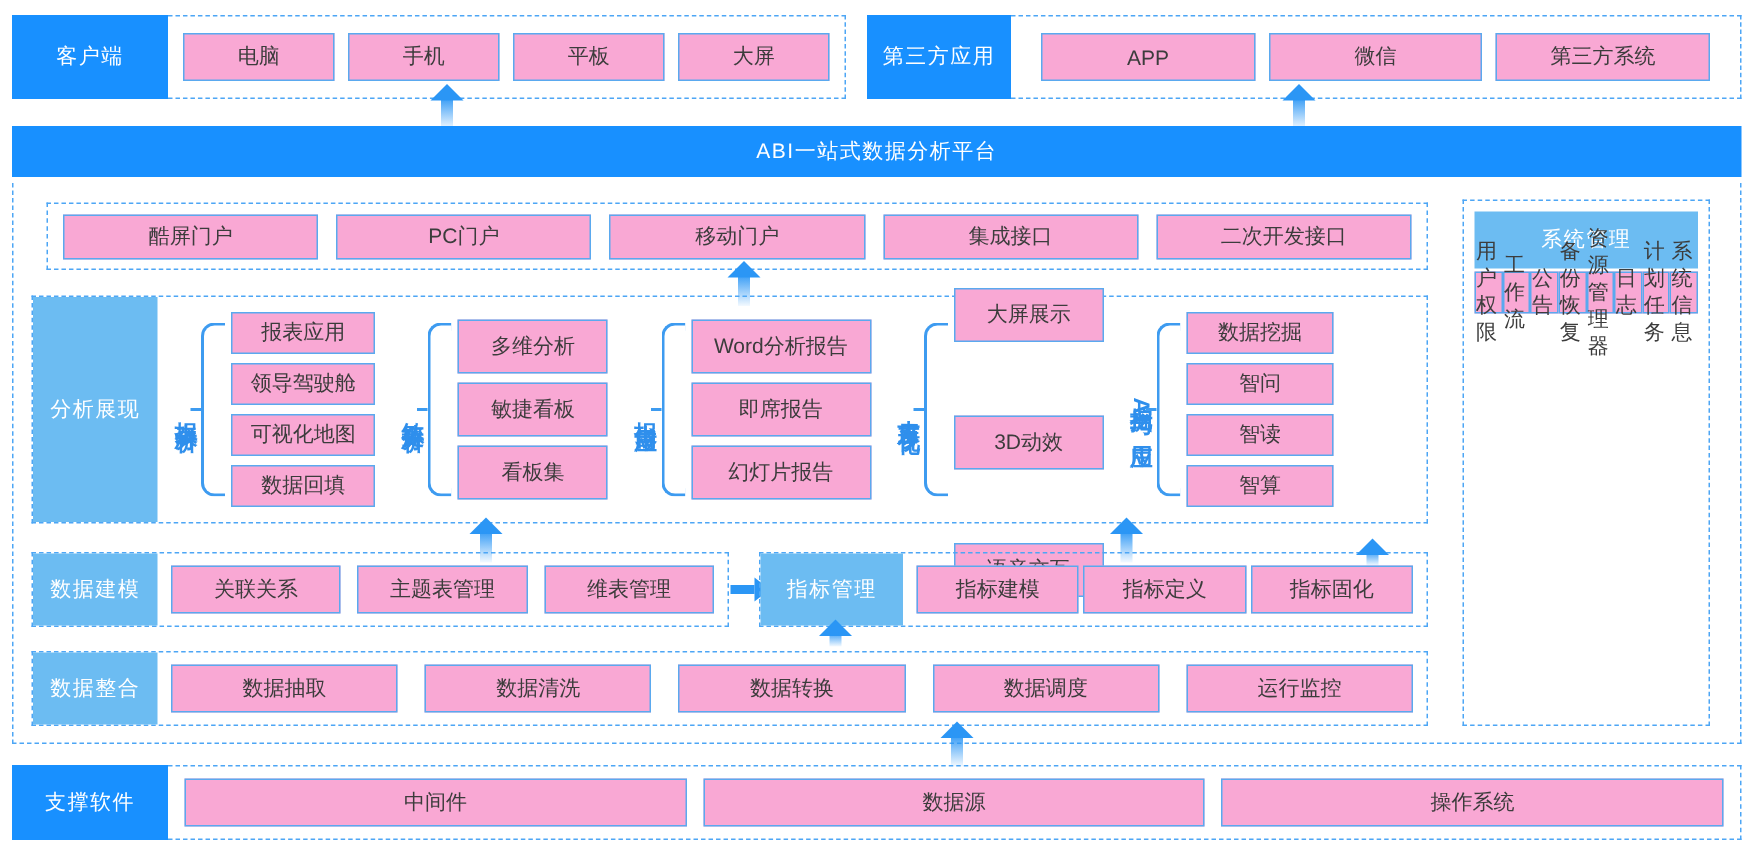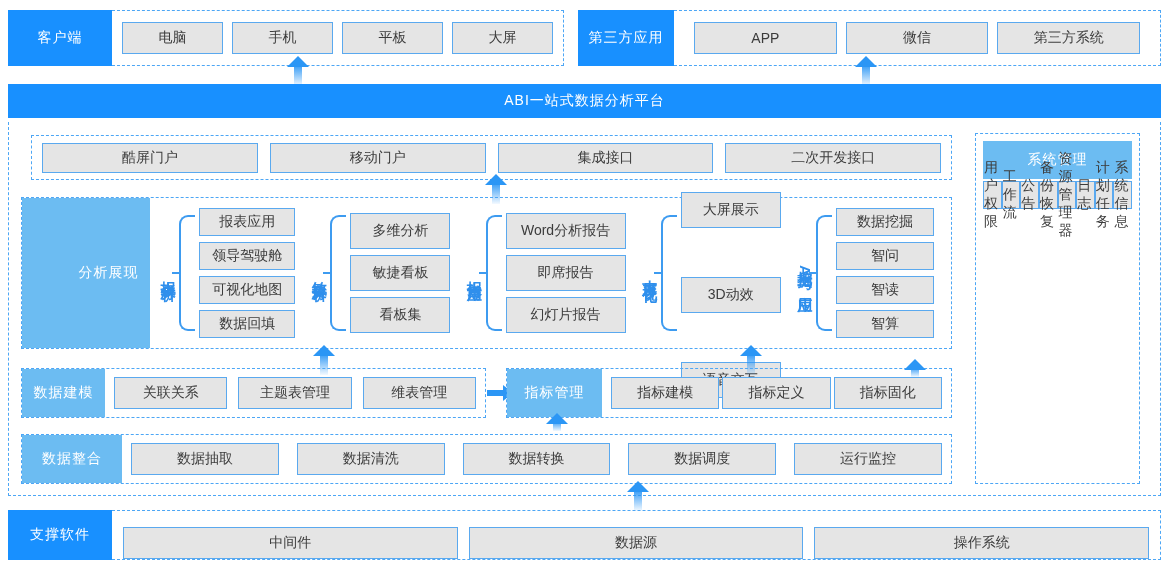--- a/index.html
+++ b/index.html
@@ -12,21 +12,21 @@
 
   
   .band{position:absolute;display:flex;align-items:stretch;}
   .cat{
     background:#1890ff;color:#fff;
     display:flex;align-items:center;justify-content:center;
     font-size:14px;letter-spacing:1px;flex:none;
   }
   .cat.light{background:#6cbcf2;}
   .wbox{
-    background:#e5e5e5;border:1px solid #5aa9ef;
+    background:#f9a8d4;border:1px solid #5aa9ef;
     display:flex;align-items:center;justify-content:center;
     font-size:14px;color:#3c3c3c;box-sizing:border-box;
   }
 
   
   #client-band{left:8px;top:10px;width:556px;height:56px;}
   #client-band .cat{width:104px;}
   #client-band .row{
     flex:1;border:1px dashed #4da6f5;border-left:none;box-sizing:border-box;
     display:flex;align-items:center;gap:9px;padding:0 10px;
@@ -61,21 +61,21 @@
     display:flex;align-items:center;gap:12px;padding:0 10px;
   }
   #portal-row .wbox{flex:1;height:30px;}
 
   
   #analysis-row{
     position:absolute;left:21px;top:197px;width:931px;height:152px;
     border:1px dashed #4da6f5;box-sizing:border-box;
     display:flex;align-items:stretch;
   }
-  #analysis-row > .cat{width:83px;align-self:stretch;padding-left:45px;}
+  #analysis-row > .cat{width:83px;align-self:stretch;}
   #analysis-groups{
     flex:1;display:flex;align-items:center;
     padding:0 6px 0 8px;box-sizing:border-box;
   }
   .grp{display:flex;align-items:center;height:100%;}
   .vlabel{
     writing-mode:vertical-rl;
     font-size:15px;font-weight:bold;color:#2f8fec;
     letter-spacing:2px;line-height:1.08;
     display:flex;align-items:center;justify-content:center;
@@ -119,21 +119,21 @@
   #metric-row .cat{width:95px;align-self:stretch;}
   #metric-row .inner{flex:1;display:flex;align-items:center;gap:3px;padding:0 9px;}
   #metric-row .wbox{flex:1;height:32px;}
 
   
   #integ-row{
     position:absolute;left:21px;top:434px;width:931px;height:50px;
     border:1px dashed #4da6f5;box-sizing:border-box;
     display:flex;align-items:center;
   }
-  #integ-row .cat{width:100px;align-self:stretch;}
+  #integ-row .cat{width:83px;align-self:stretch;}
   #integ-row .inner{flex:1;display:flex;align-items:center;gap:18px;padding:0 9px;}
   #integ-row .wbox{flex:1;height:32px;}
 
   
   #sysmgmt{
     position:absolute;left:975px;top:133px;width:165px;height:351px;
     border:1px dashed #4da6f5;box-sizing:border-box;
     display:flex;flex-direction:column;align-items:center;
     padding:7px 0 8px;
   }
@@ -142,21 +142,21 @@
     flex:1;display:flex;flex-direction:row;justify-content:space-between;
     width:149px;padding:2px 0 0;
   }
   #sysmgmt .wbox{height:28px;width:149px;}
 
   
   #support-band{left:8px;top:510px;width:1153px;height:50px;}
   #support-band .cat{width:104px;}
   #support-band .row{
     flex:1;border:1px dashed #4da6f5;border-left:none;box-sizing:border-box;
-    display:flex;align-items:flex-end;gap:11px;padding:0 11px;
+    display:flex;align-items:center;gap:11px;padding:0 11px;
   }
   #support-band .wbox{flex:1;height:32px;}
 
   
   .uparrow{position:absolute;width:22px;height:30px;}
   .uparrow .shaft{
     position:absolute;left:7px;bottom:0;width:8px;height:22px;
     background:linear-gradient(to top,rgba(24,144,255,0.05),#2b96f5);
   }
   .uparrow .head{
@@ -217,20 +217,21 @@
     <div class="head"></div>
       <div class="shaft"></div>
   </div>
 
   <div id="banner">ABI一站式数据分析平台</div>
 
   <div id="platform"></div>
 
   <div id="portal-row">
     <div class="wbox">酷屏门户</div>
+    <div class="wbox">PC门户</div>
     <div class="wbox">移动门户</div>
     <div class="wbox">集成接口</div>
     <div class="wbox">二次开发接口</div>
   </div>
 
   <div class="uparrow" id="arrow-portal">
     <div class="head"></div>
       <div class="shaft"></div>
   </div>
 

